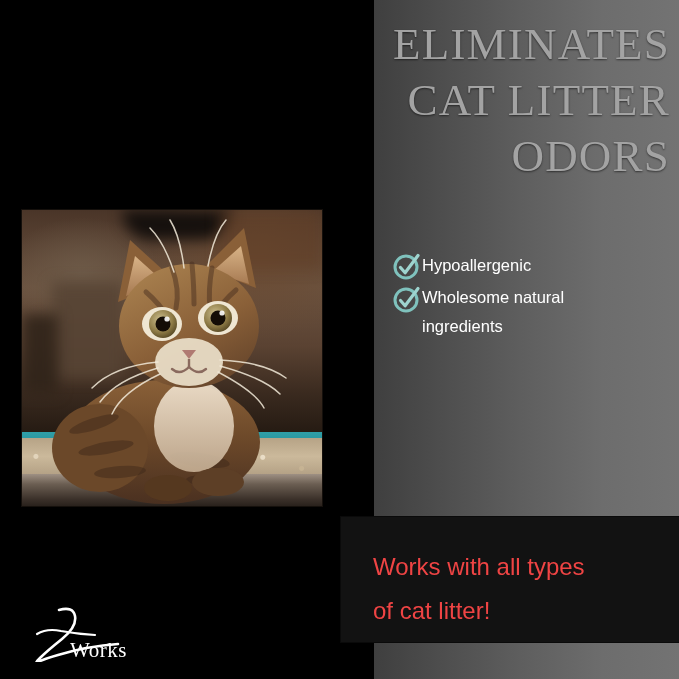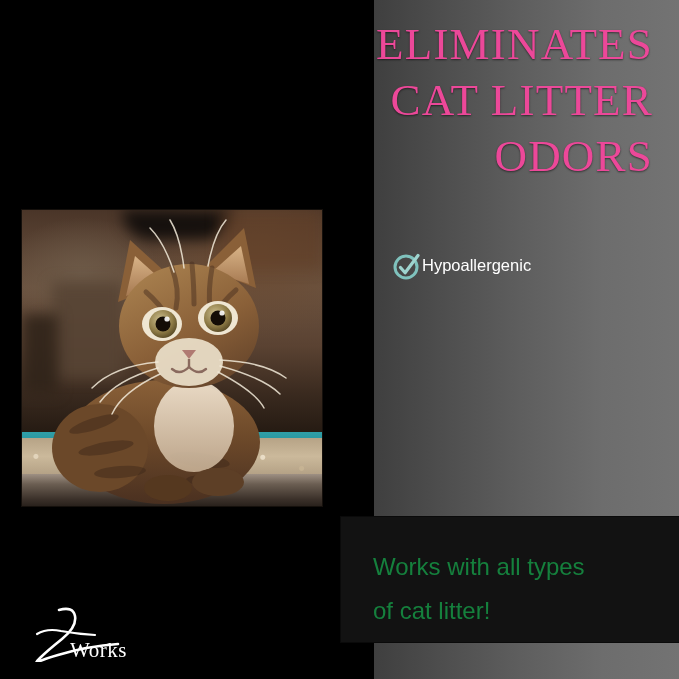--- a/index.html
+++ b/index.html
@@ -26,29 +26,29 @@
   .bg-gray {
     position: absolute;
     left: 374px; top: 0;
     width: 305px; height: 679px;
     background: linear-gradient(to right, #3f3f3f 0%, #4b4b4b 18%, #5e5e5e 48%, #6d6d6d 75%, #737373 100%);
   }
 
   
   .headline {
     position: absolute;
-    right: 26px;
+    right: 9px;
     top: 16px;
     width: 420px;
     text-align: right;
     font-family: "Liberation Serif", serif;
     font-size: 45px;
     line-height: 56px;
     letter-spacing: 1.2px;
-    color: #ec4899;
+    color: #a3a3a3;
     text-shadow: 0 1px 2px rgba(0,0,0,.55);
     white-space: pre-line;
   }
 
   
   .photo-frame {
     position: absolute;
     left: 22px;
     top: 210px;
     width: 300px;
@@ -143,21 +143,21 @@
     width: 338px;
     height: 125px;
     background: #121212;
     box-shadow: 0 0 0 1px #0a0a0a;
   }
   .banner-text {
     position: absolute;
     left: 32px;
     top: 28px;
     width: 290px;
-    color: #15803d;
+    color: #ef4444;
     font-size: 24px;
     line-height: 44px;
     white-space: pre-line;
   }
 
   
   .logo {
     position: absolute;
     left: 26px;
     top: 604px;
@@ -293,20 +293,28 @@
 
     <div class="feature-row">
       <svg class="check-icon" viewBox="0 0 30 30">
         <circle cx="14" cy="16" r="11" fill="none" stroke="#7fc2bd" stroke-width="3"></circle>
         <path d="M8.5 16.5 l4.6 5.2 L26 4.5" fill="none" stroke="#9ed4cf" stroke-width="3.2" stroke-linecap="round" stroke-linejoin="round"></path>
       </svg>
       <div class="feature-text">Hypoallergenic</div>
     </div>
 
 
+    <div class="feature-row">
+      <svg class="check-icon" viewBox="0 0 30 30">
+        <circle cx="14" cy="16" r="11" fill="none" stroke="#7fc2bd" stroke-width="3"></circle>
+        <path d="M8.5 16.5 l4.6 5.2 L26 4.5" fill="none" stroke="#9ed4cf" stroke-width="3.2" stroke-linecap="round" stroke-linejoin="round"></path>
+      </svg>
+      <div class="feature-text wrap">Wholesome natural
+ingredients</div>
+    </div>
 
 
   </div>
 
   <div class="banner">
     <div class="banner-text">Works with all types
 of cat litter!</div>
   </div>
 
   <div class="logo">

